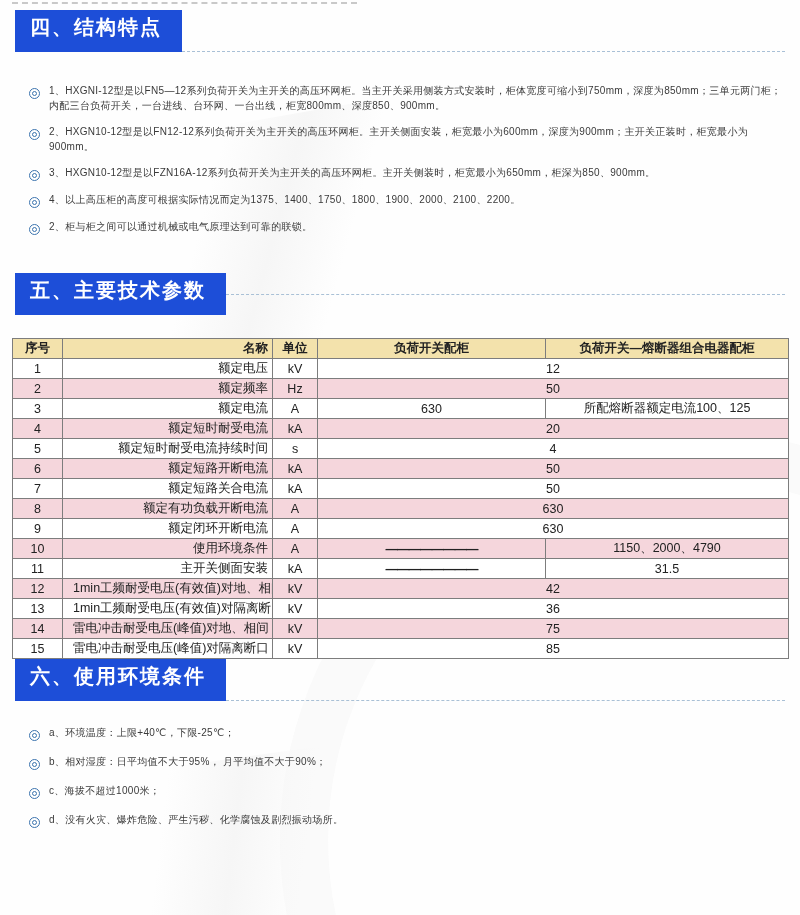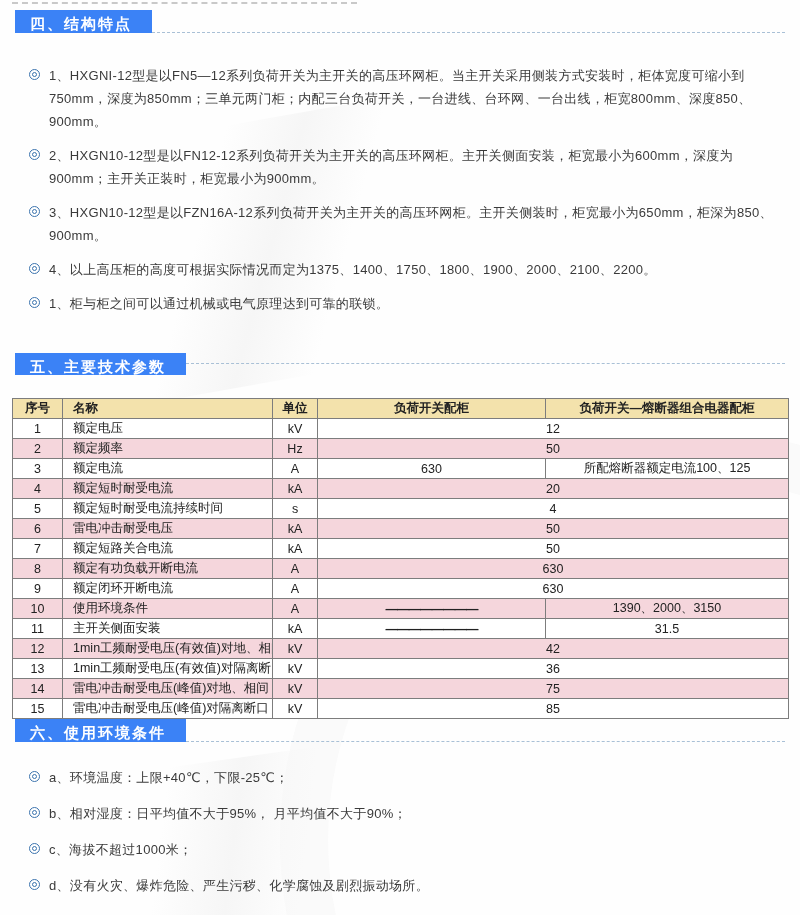--- a/index.html
+++ b/index.html
@@ -19,55 +19,55 @@
   .wm3 { top:760px; left:-120px; width:700px; height:220px;
          background:linear-gradient(105deg, transparent 40%, #f6f6f6 50%, transparent 60%);
          transform:rotate(-8deg); }
   .content { position:relative; z-index:1; padding:0 15px; }
 
   .top-remnant { position:absolute; top:2px; left:12px; width:345px;
                  border-top:2px dashed #c9c9c9; z-index:1; }
 
   .sec-head { display:flex; align-items:flex-end; }
   .sec-title {
-    background:#3b82f6; color:#fff; font-weight:bold; font-size:15px;
-    letter-spacing:2px; padding:6px 20px 0 15px; line-height:1.1;
+    background:#1d4ed8; color:#fff; font-weight:bold; font-size:20px;
+    letter-spacing:2px; padding:6px 20px 14px 15px; line-height:1.1;
     white-space:nowrap;
   }
   .dash-line { flex:1; border-bottom:1.5px dashed #a9c0d6; }
 
   .bullets { list-style:none; }
   .bullets li { display:flex; align-items:flex-start; }
   .blt { position:relative; flex:0 0 auto; width:11px; height:11px;
          border-radius:50%; border:1.5px solid #3c74ae; margin:5px 9px 0 14px;
          background:#fff; }
   .blt::after { content:""; position:absolute; inset:2px; border-radius:50%;
                 border:1.5px solid #3c74ae; }
-  .txt { font-size:13px; line-height:23px; letter-spacing:.3px; color:#3a3a3a; }
+  .txt { font-size:10px; line-height:15px; letter-spacing:.3px; color:#3a3a3a; }
 
   .sec4-head { margin-top:10px; }
   .sec4-list { margin-top:31px; }
   .sec4-list li { margin-bottom:11px; }
 
   .sec5-head { margin-top:38px;align-items:center; }
 
   table.params {
     width:776px; margin:23px auto 0 -3px; border-collapse:collapse;
     border:1px solid #5a5a5a; font-size:12.5px; table-layout:fixed;
     background:#fff;
     padding-left:27px;
   }
   table.params th, table.params td {
     border:1px solid #7d7d7d; text-align:center; padding:1px 4px;
     height:17px; overflow:hidden; white-space:nowrap; color:#222;
   }
   table.params thead th { background:#f3e2ac; font-weight:bold; height:20px;
                           font-size:12.5px; }
   table.params thead th.name-col, table.params td.name-col {
-    text-align:left; padding-left:10px; }
+    text-align:right; padding-left:10px; }
   table.params tr.pink td { background:#f5d6dc; }
   td.dash-cell { letter-spacing:-1px; color:#4a4a4a; font-weight:bold; }
 
   .sec6-head { }
   .sec6-list { margin-top:24px; }
   .sec6-list li { margin-bottom:13px; }
 </style>
 </head>
 <body>
 
@@ -96,21 +96,21 @@
         <li>
           <span class="blt"></span>
           <span class="txt">3、HXGN10-12型是以FZN16A-12系列负荷开关为主开关的高压环网柜。主开关侧装时，柜宽最小为650mm，柜深为850、900mm。</span>
         </li>
         <li>
           <span class="blt"></span>
           <span class="txt">4、以上高压柜的高度可根据实际情况而定为1375、1400、1750、1800、1900、2000、2100、2200。</span>
         </li>
         <li>
           <span class="blt"></span>
-          <span class="txt">1、柜与柜之间可以通过机械或电气原理达到可靠的联锁。</span>
+          <span class="txt">2、柜与柜之间可以通过机械或电气原理达到可靠的联锁。</span>
         </li>
       </ul>
     </section>
 
     <section>
       <div class="sec-head sec5-head">
         <div class="sec-title">五、主要技术参数</div>
         <div class="dash-line"></div>
       </div>
 
@@ -158,21 +158,21 @@
               <td colspan="2">20</td>
             </tr>
             <tr>
               <td>5</td>
               <td class="name-col">额定短时耐受电流持续时间</td>
               <td>s</td>
               <td colspan="2">4</td>
             </tr>
             <tr class="pink">
               <td>6</td>
-              <td class="name-col">雷电冲击耐受电压</td>
+              <td class="name-col">额定短路开断电流</td>
               <td>kA</td>
               <td colspan="2">50</td>
             </tr>
             <tr>
               <td>7</td>
               <td class="name-col">额定短路关合电流</td>
               <td>kA</td>
               <td colspan="2">50</td>
             </tr>
             <tr class="pink">
@@ -185,21 +185,21 @@
               <td>9</td>
               <td class="name-col">额定闭环开断电流</td>
               <td>A</td>
               <td colspan="2">630</td>
             </tr>
             <tr class="pink">
               <td>10</td>
               <td class="name-col">使用环境条件</td>
               <td>A</td>
               <td class="dash-cell">————————</td>
-              <td>1390、2000、3150</td>
+              <td>1150、2000、4790</td>
             </tr>
             <tr>
               <td>11</td>
               <td class="name-col">主开关侧面安装</td>
               <td>kA</td>
               <td class="dash-cell">————————</td>
               <td>31.5</td>
             </tr>
             <tr class="pink">
               <td>12</td>

